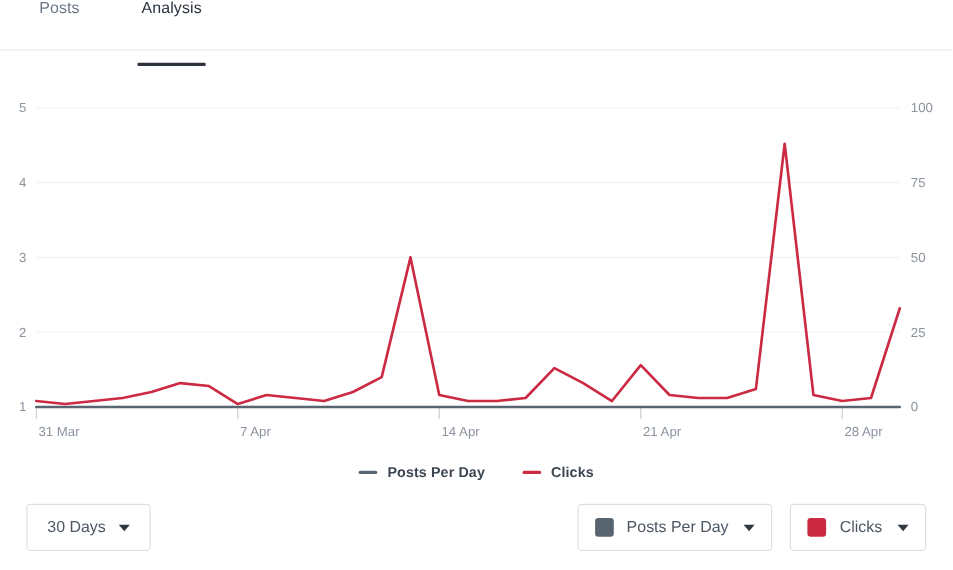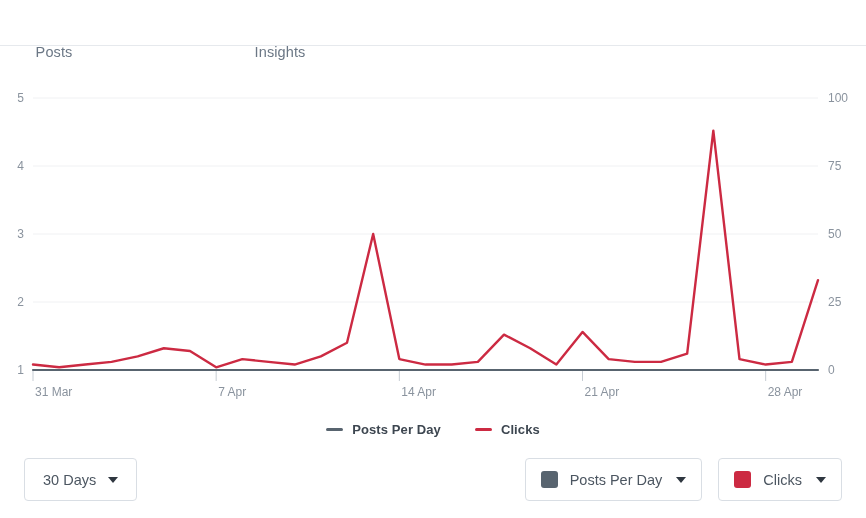--- a/index.html
+++ b/index.html
@@ -15,21 +15,21 @@
   
   .tabbar {
     position: absolute; left: 0; top: 0; width: 866px; height: 46px;
   }
   .tabbar-rule {
     position: absolute; left: 0; top: 45px; width: 866px; height: 1px;
     background: #e6e9ed;
   }
   .tab {
     position: absolute; top: 0; height: 60px;
-    display: flex; align-items: flex-end; justify-content: center;
+    display: flex; align-items: flex-start; justify-content: center;
     font-size: 14.5px; color: #6b7785; letter-spacing: .1px;
     cursor: pointer; white-space: nowrap;
   }
   .tab.active { color: #2b3440; font-weight: 400; }
   .tab-underline {
     position: absolute; bottom: 0; left: 50%; transform: translateX(-50%);
     width: 62px; height: 3px; background: #2c333c; border-radius: 1px;
   }
   .tab .tab-underline { display: none; }
   .tab.active .tab-underline { display: block; }
@@ -84,23 +84,23 @@
 <body>
 
 <div class="page">
 
   <div class="tabbar">
     <div class="tabbar-rule"></div>
     <div class="tab" id="tab0" style="left: 14px; width: 80px;">
       <span>Posts</span>
 
     </div>
-    <div class="tab" id="tab2" style="left: 235px; width: 90px;">
-      <span>Insights</span>
-
+    <div class="tab active" id="tab1" style="left: 112px; width: 88px;">
+      <span>Analysis</span>
+      <span class="tab-underline"></span>
     </div>
   </div>
 
   <div class="chart-wrap">
     <svg class="chart-svg" id="chart-svg" width="866" height="360" viewBox="0 0 866 360">
       <g id="grid-group">
           <line x1="33" y1="324" x2="818" y2="324" stroke="#f0f1f3" stroke-width="1"></line>
           <line x1="33" y1="256" x2="818" y2="256" stroke="#f0f1f3" stroke-width="1"></line>
           <line x1="33" y1="188" x2="818" y2="188" stroke="#f0f1f3" stroke-width="1"></line>
           <line x1="33" y1="120" x2="818" y2="120" stroke="#f0f1f3" stroke-width="1"></line>

